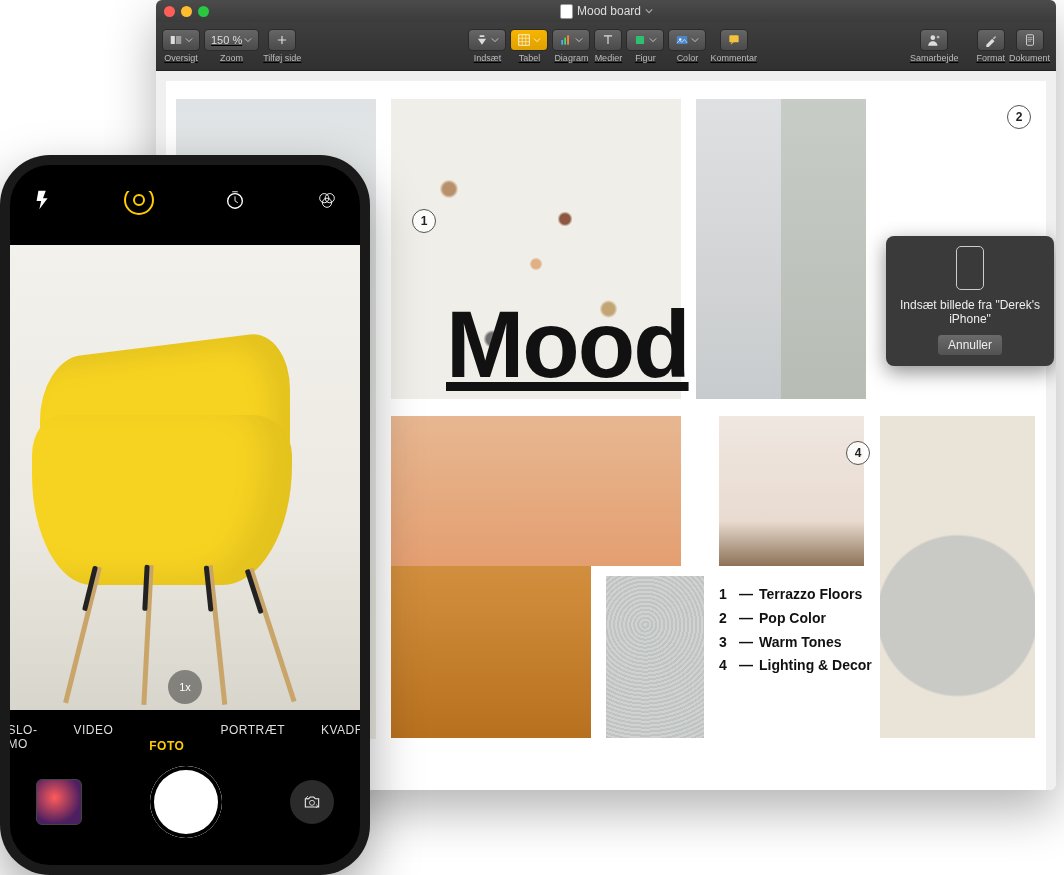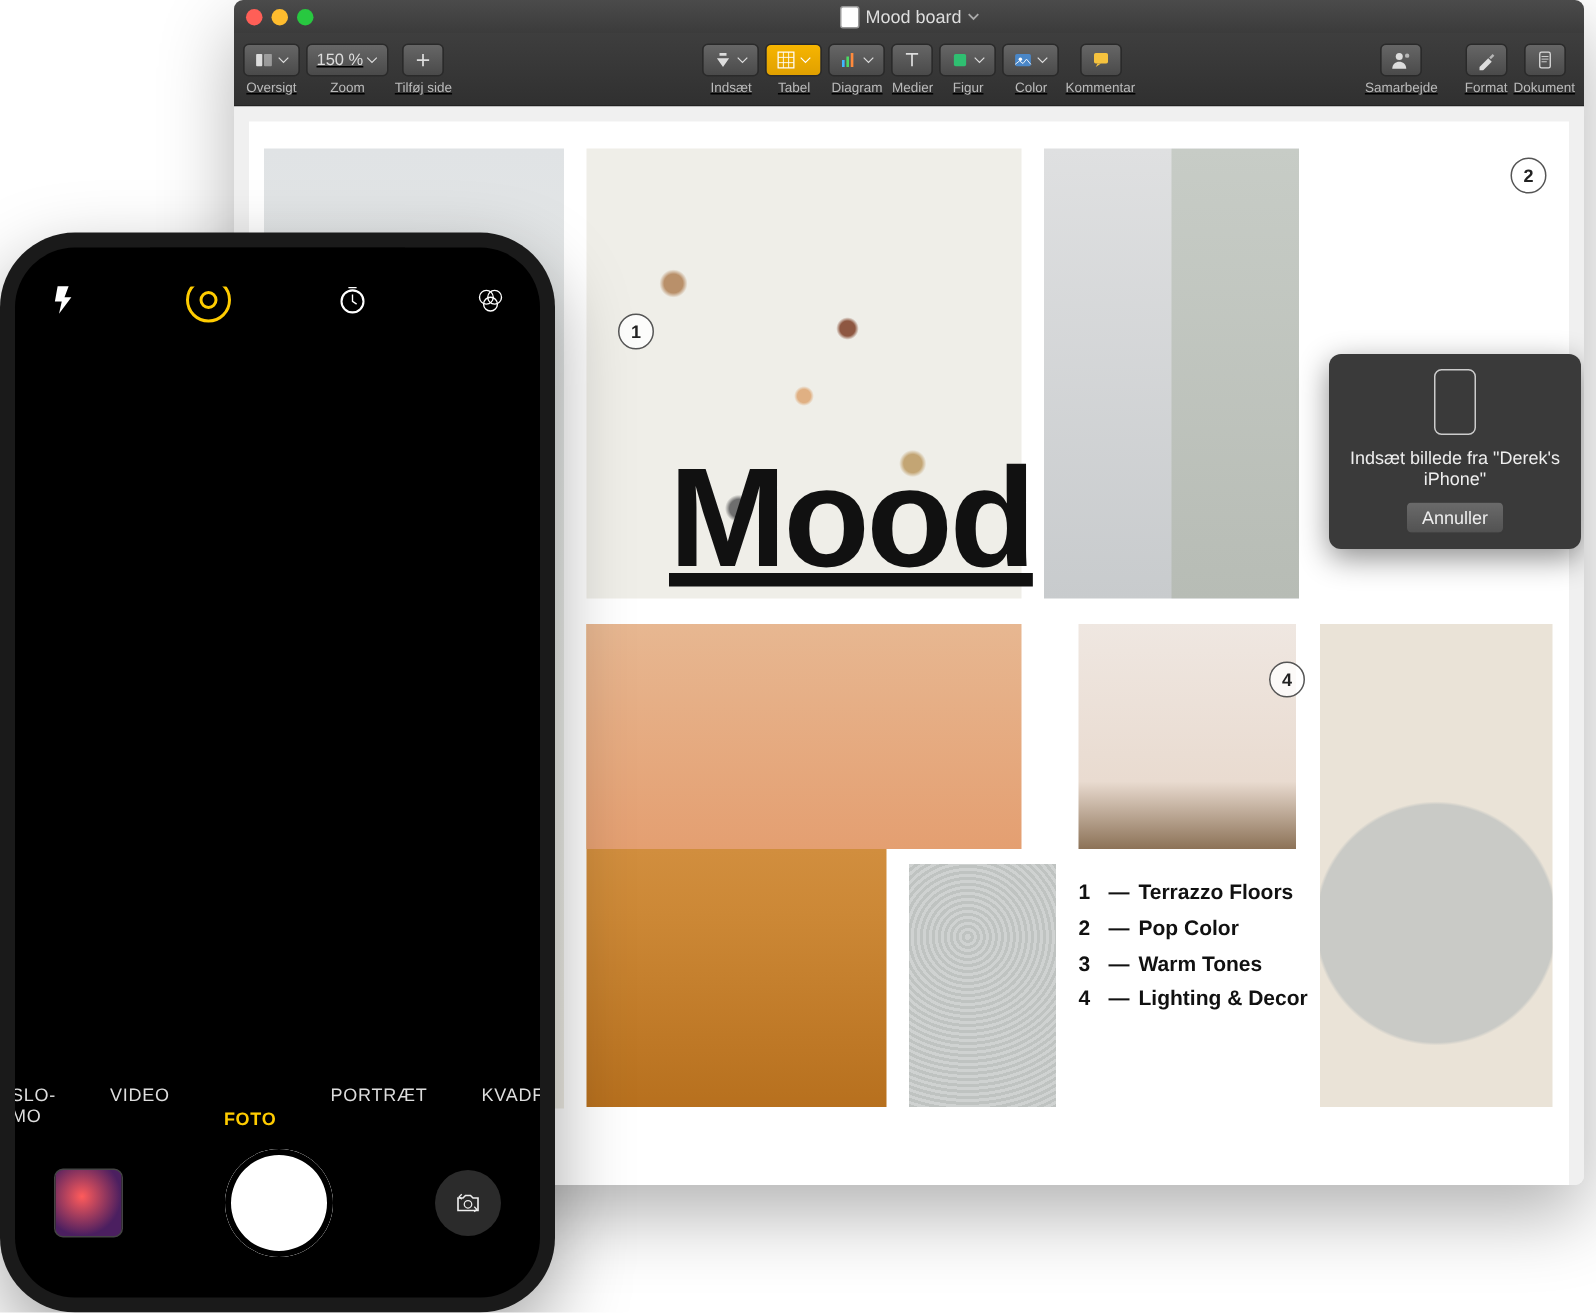--- a/index.html
+++ b/index.html
@@ -330,20 +330,30 @@
             <path d="M12 8v5l3 2" stroke="#fff" fill="none"></path>
             <path d="M9 3h6" stroke="#fff"></path>
           </svg>
         <svg viewBox="0 0 24 24">
             <circle cx="9" cy="10" r="5" fill="none" stroke="#fff"></circle>
             <circle cx="15" cy="10" r="5" fill="none" stroke="#fff"></circle>
             <circle cx="12" cy="15" r="5" fill="none" stroke="#fff"></circle>
           </svg>
       </div>
 
+      <div class="viewfinder">
+        <div class="vf-bg"></div>
+        <div class="chair-back"></div>
+        <div class="chair-seat"></div>
+        <div class="leg l1"></div>
+        <div class="leg l2"></div>
+        <div class="leg l3"></div>
+        <div class="leg l4"></div>
+        <div class="zoom-pill">1x</div>
+      </div>
 
       <div class="modes">
         <span>SLO-MO</span>
         <span>VIDEO</span>
         <span class="sel">FOTO</span>
         <span>PORTRÆT</span>
         <span>KVADF</span>
       </div>
 
       <div class="controls">

